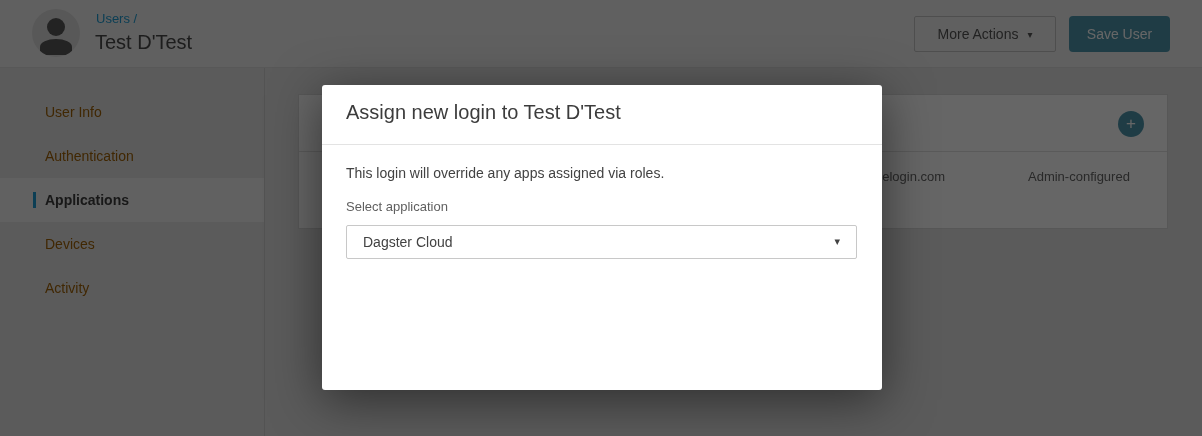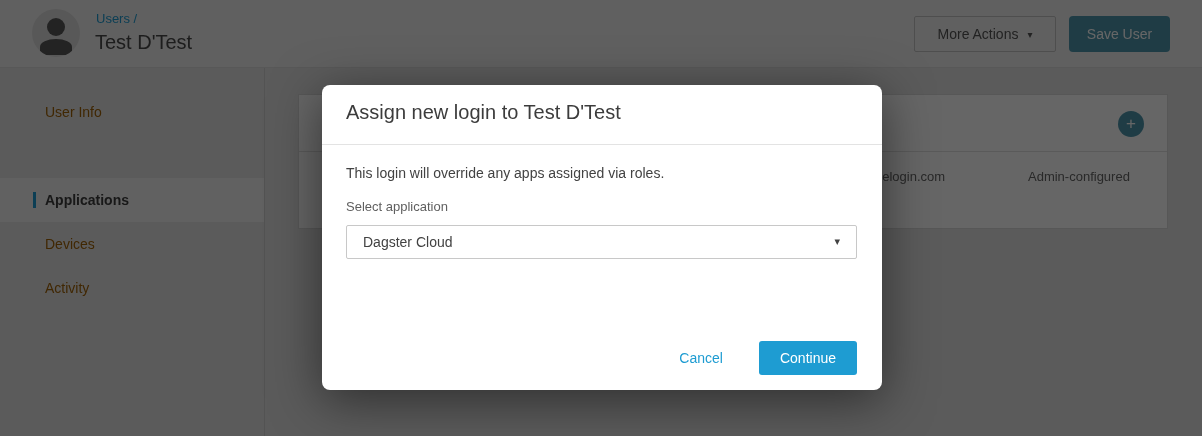--- a/index.html
+++ b/index.html
@@ -82,21 +82,21 @@
   }
   .cell-type {
     position: absolute; left: 729px; top: 17px; font-size: 13px; color: #666666;
   }
   
   .overlay {
     position: absolute; inset: 0; background: rgba(0,0,0,0.6); z-index: 5;
   }
   .modal {
     position: absolute; left: 322px; top: 85px; width: 560px; height: 305px;
-    background: #ffffff; border-radius: 8px; z-index: 10;
+    background: #ffffff; border-radius: 3px; z-index: 10;
     box-shadow: 0 10px 50px rgba(0,0,0,0.5);
     padding-left: 37px;
   }
   .modal-header {
     position: absolute; top: 0; left: 0; right: 0; height: 60px;
     border-bottom: 1px solid #e3e3e3;
   }
   .modal-title {
     position: absolute; left: 24px; top: 16px; font-size: 20px;
     font-weight: 500; color: #3c3c3c;
@@ -146,20 +146,21 @@
       <div class="page-title">Test D'Test</div>
       <button class="btn-more">
         <span>More Actions</span>
         <span class="caret">▾</span>
       </button>
       <button class="btn-save">Save User</button>
     </header>
 
     <nav class="sidebar">
       <div class="side-item" style="top:22px">User Info</div>
+      <div class="side-item" style="top:66px">Authentication</div>
       <div class="side-item active" style="top:110px">
         <span class="active-bar"></span>
         <span>Applications</span>
       </div>
       <div class="side-item" style="top:154px">Devices</div>
       <div class="side-item" style="top:198px">Activity</div>
     </nav>
 
     <main class="content">
       <div class="card">
@@ -182,19 +183,15 @@
   <div class="modal">
     <div class="modal-header">
       <h2 class="modal-title">Assign new login to Test D'Test</h2>
     </div>
     <p class="modal-note">This login will override any apps assigned via roles.</p>
     <label class="select-label">Select application</label>
     <div class="select">
       <span class="select-value">Dagster Cloud</span>
       <span class="sel-caret">▾</span>
     </div>
-    <div class="modal-footer">
-      <button class="btn-cancel">Cancel</button>
-      <button class="btn-continue">Continue</button>
-    </div>
   </div>
 
 </div>
 
 </body></html>

